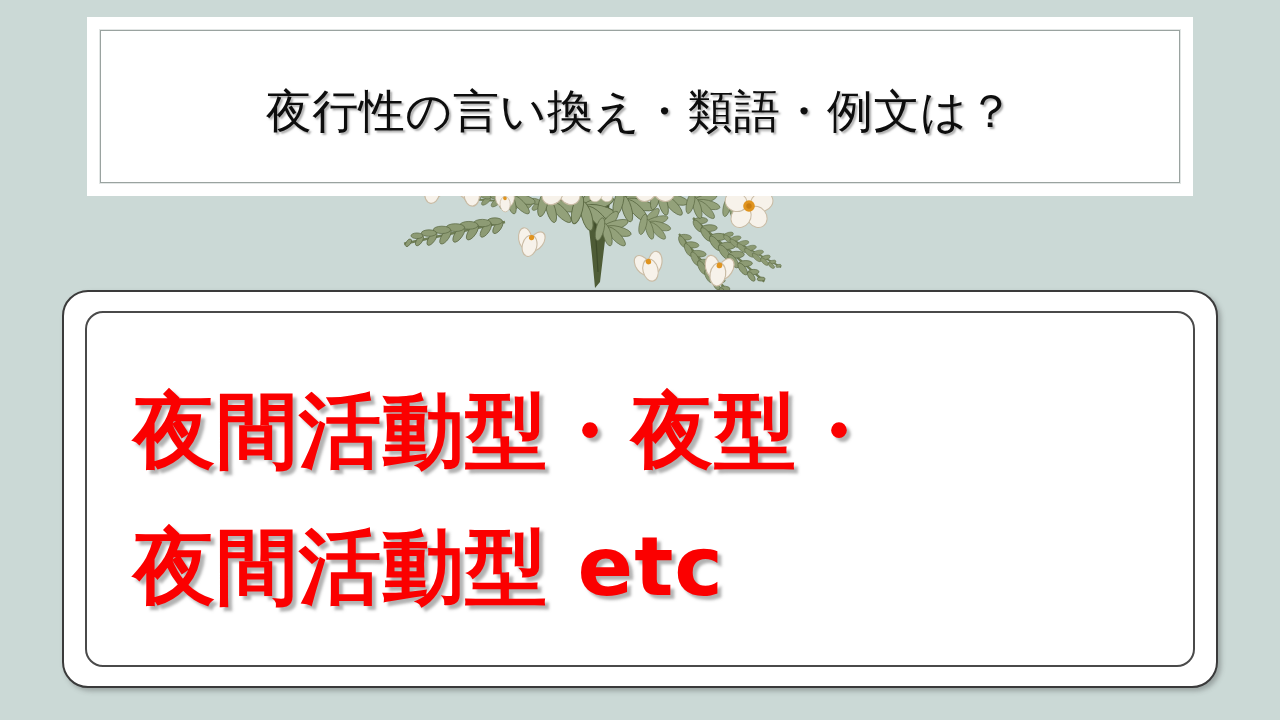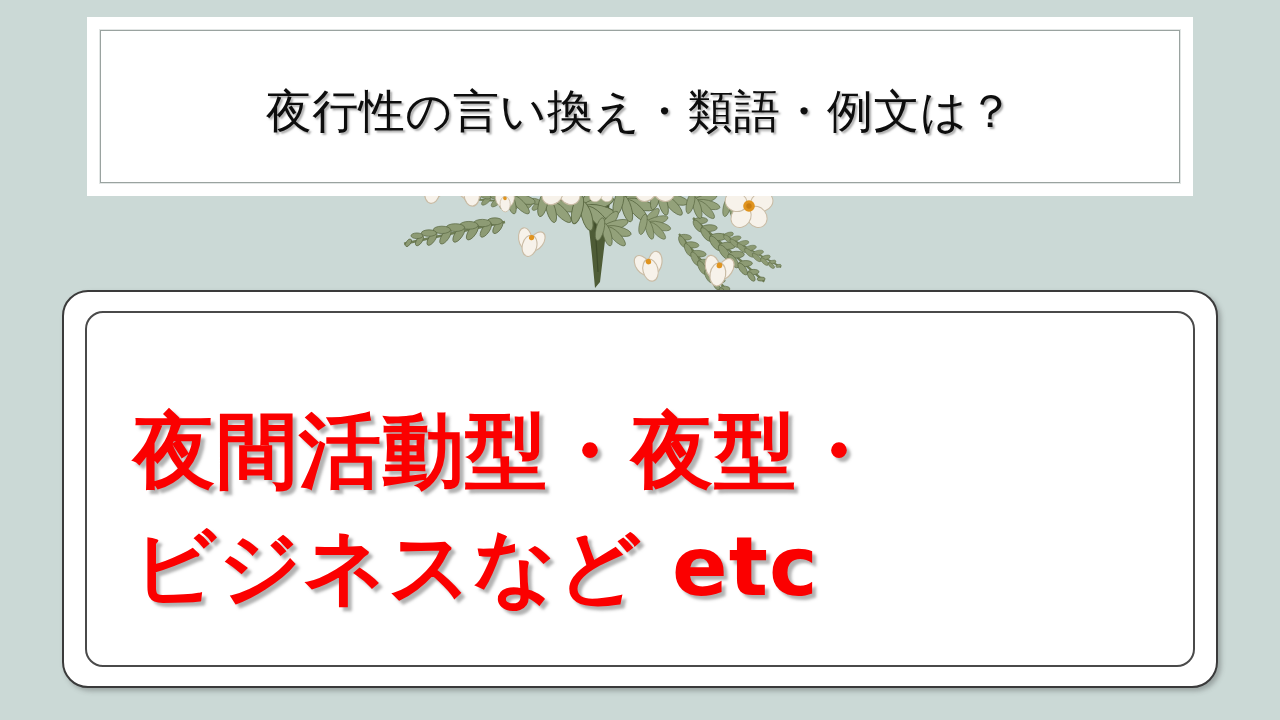--- a/index.html
+++ b/index.html
@@ -110,21 +110,21 @@
     box-sizing: border-box;
   }
   #answer-text-wrap {
     position: absolute;
     left: 46px;
     top: 46px;
     right: 34px;
     bottom: 40px;
     display: flex;
     flex-direction: column;
-    justify-content: flex-end;
+    justify-content: space-between;
     align-items: flex-start;
     padding-top: 14px;
     box-sizing: border-box;
   }
   .answer-line {
     font-family: "DejaVu Sans", "Liberation Sans", sans-serif;
     font-weight: bold;
     font-size: 82px;
     line-height: 116px;
     color: #fb0000;
@@ -281,18 +281,18 @@
       <g transform="translate(112,40) rotate(-2) scale(0.85)">
           <use href="#bud"></use>
         </g>
     </svg>
   </div>
 
   <div id="answer-card">
     <div id="answer-inner-frame">
       <div id="answer-text-wrap">
         <div class="answer-line">夜間活動型・夜型・</div>
-        <div class="answer-line">ビジネスなど etc</div>
+        <div class="answer-line">夜間活動型 etc</div>
       </div>
     </div>
   </div>
 
 </div>
 
 </body></html>

